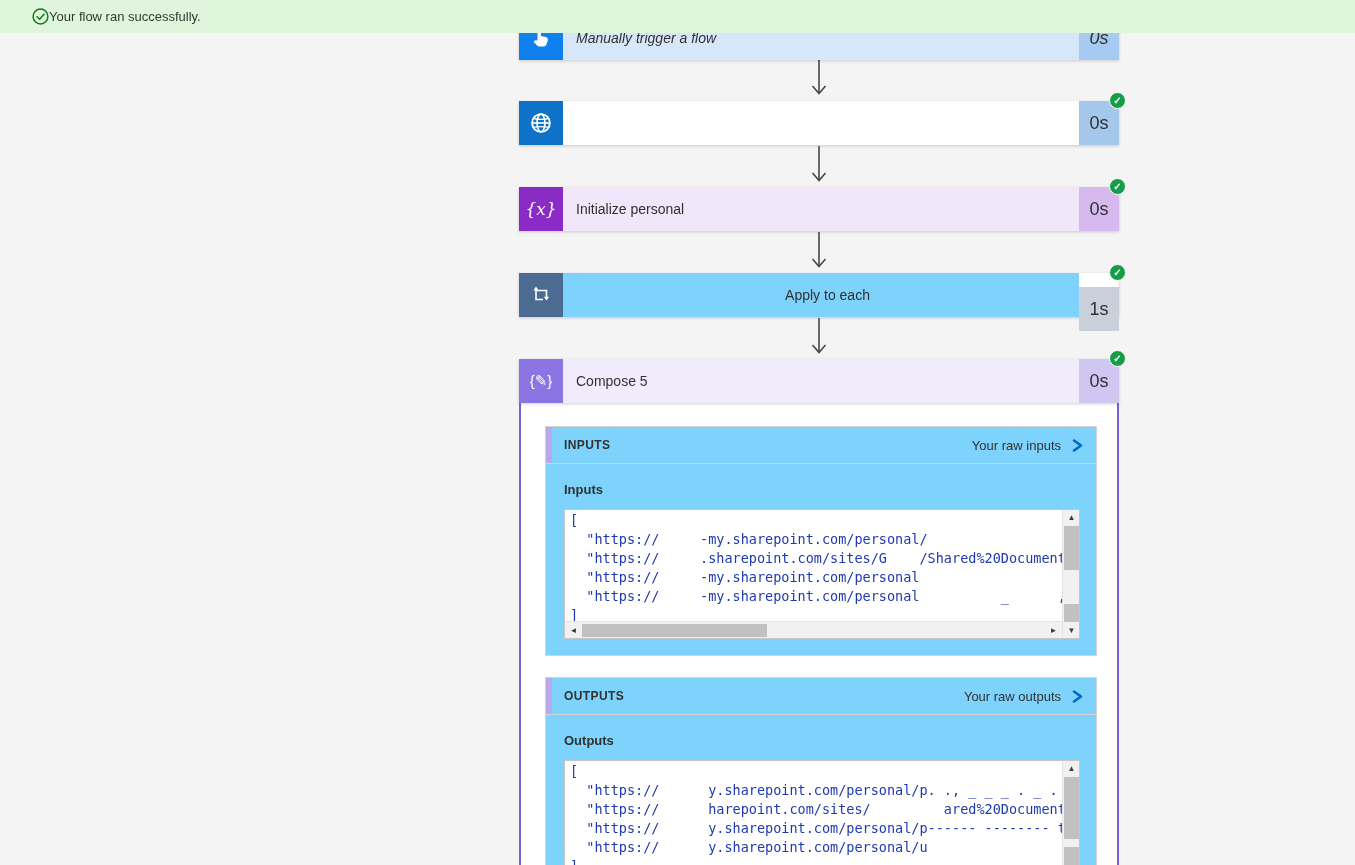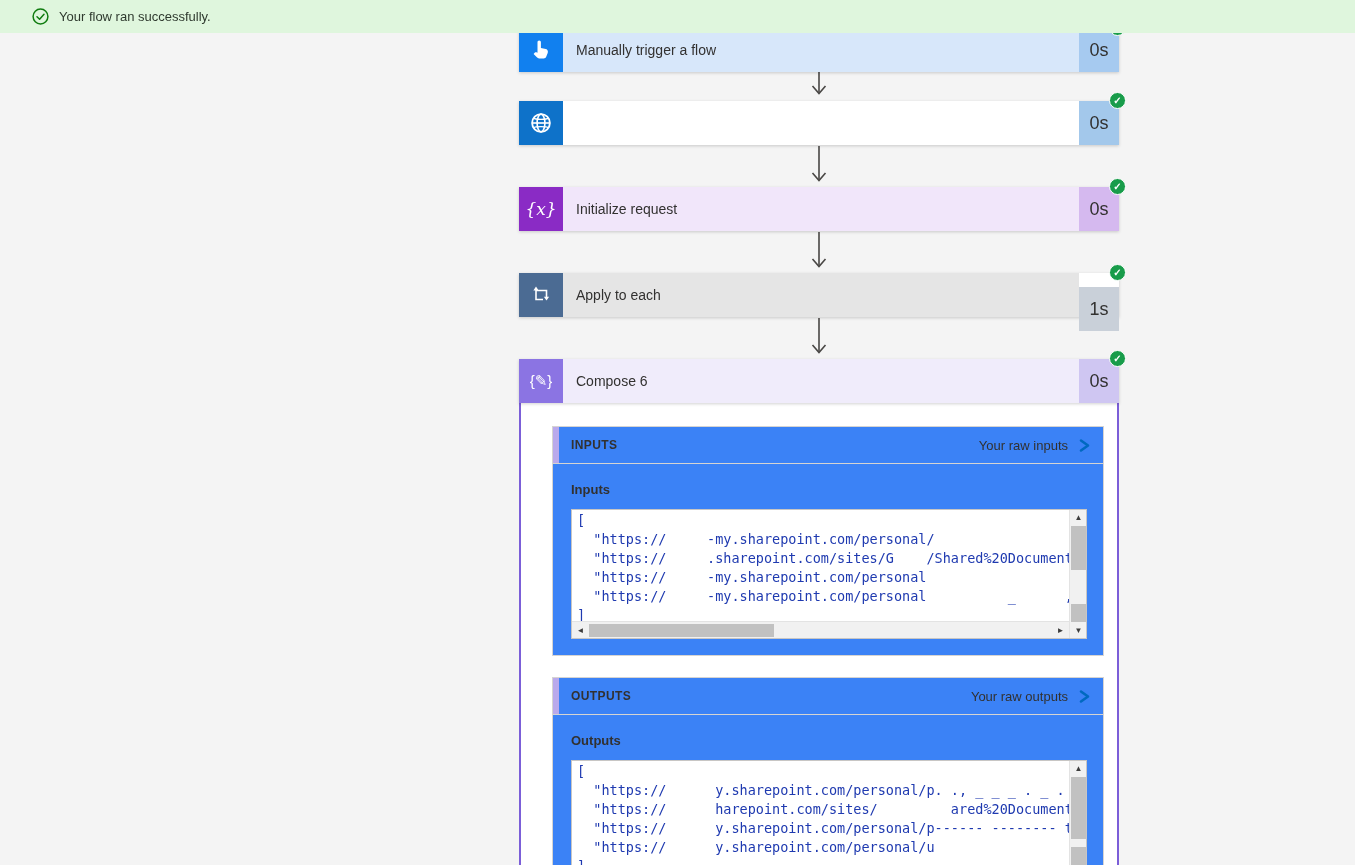--- a/index.html
+++ b/index.html
@@ -3,72 +3,72 @@
 <meta charset="utf-8">
 <style>
   * { margin:0; padding:0; box-sizing:border-box; }
   html,body { width:1355px; height:865px; overflow:hidden;
     font-family:"Liberation Sans", sans-serif; background:#f4f4f4; color:#323130; }
 
   
   .banner { position:absolute; top:0; left:0; width:1355px; height:33px;
     background:#dff6dd; display:flex; align-items:center; z-index:20; }
   .banner .bicon { margin-left:32px; width:17px; height:17px; flex:0 0 auto; }
-  .banner .btext { margin-left:10px; font-size:13px; color:#2f3a2f; }
+  .banner .btext { font-size:13px; color:#2f3a2f; }
 
   
   .card { position:absolute; left:519px; width:600px; height:44px;
     box-shadow:0 1px 3px rgba(0,0,0,.18); background:#fff; }
   .card .csquare { position:absolute; left:0; top:0; width:44px; height:44px;
     display:flex; align-items:center; justify-content:center; color:#fff; }
   .card .cbody { position:absolute; left:44px; right:40px; top:0; bottom:0;
     display:flex; align-items:center; padding-left:13px; font-size:14px; }
   .card .cdur { position:absolute; right:0; top:0; width:40px; height:44px;
     display:flex; align-items:center; justify-content:center; font-size:18px; }
   .check { position:absolute; top:-9px; right:-7px; width:17px; height:17px;
     border-radius:50%; background:#189c4a; border:1.5px solid #fff; color:#fff;
     display:flex; align-items:center; justify-content:center;
     font-size:10px; font-weight:bold; z-index:6; }
 
-  #card-trigger { top:28px; z-index:5; }
+  #card-trigger { top:16px; z-index:5;font-style:italic; }
   #card-trigger .csquare { background:#1180ef; }
   #card-trigger .cbody  { background:#d7e7fa; }
   #card-trigger .cdur   { background:#a6caf0; }
 
   #card-http { top:101px; }
   #card-http .csquare { background:#0e72c9; }
   #card-http .cbody  { background:#deeaf6; }
   #card-http .cdur   { background:#a3c8eb; }
 
   #card-initvar { top:187px; }
   #card-initvar .csquare { background:#8a2bc5; font-style:italic;
     font-family:"DejaVu Serif", serif; font-size:17px; }
   #card-initvar .cbody  { background:#f1e6fa; }
   #card-initvar .cdur   { background:#d5b9ef; }
 
   #card-apply { top:273px; }
   #card-apply .csquare { background:#4b6b93; }
-  #card-apply .cbody  { background:#e5e5e5; }
+  #card-apply .cbody  { background:#7dd3fc;justify-content:center; }
   #card-apply .cdur   { background:#c9d0d9;margin-top:14px; }
 
   #card-compose { top:359px; z-index:4; }
   #card-compose .csquare { background:#8b74e3; font-size:15px; }
   #card-compose .cbody  { background:#f0ecfb; }
   #card-compose .cdur   { background:#cfc6f2; }
 
   
   .arrow { position:absolute; left:810px; width:18px; height:40px; z-index:1; }
   #arrow-1 { top:59px; } #arrow-2 { top:146px; } #arrow-3 { top:232px; } #arrow-4 { top:318px; }
 
   
   .compose-body { position:absolute; left:519px; top:403px; width:600px; height:470px;
     background:#fff; border:2px solid #7b5ed8; border-top:none; z-index:3; }
 
   .io-panel { position:absolute; left:24px; width:552px; height:230px;
-    border:1px solid #d6d4d2; background:#3b82f6;margin-left:7px; }
+    border:1px solid #d6d4d2; background:#7dd3fc; }
   #inputs-panel { top:23px; }
   #outputs-panel { top:274px; height:240px; }
   .io-header { position:relative; height:37px; display:flex; align-items:center;
     border-bottom:1px solid #d6d4d2; }
   .io-stripe { position:absolute; left:0; top:0; bottom:0; width:6px; background:#b9a9ec; }
   .io-title { margin-left:18px; font-size:12px; font-weight:bold; letter-spacing:.4px; }
   .io-link { margin-left:auto; margin-right:12px; display:flex; align-items:center;
     cursor:pointer; font-size:13px; }
   .io-link svg { margin-left:9px; }
   .io-label { position:absolute; left:18px; top:55px; font-size:13px; font-weight:bold; }
@@ -139,21 +139,21 @@
   </div>
 
   <svg class="arrow" id="arrow-2" viewBox="0 0 18 40">
     <line x1="9" y1="0" x2="9" y2="33" stroke="#484644" stroke-width="1.6"></line>
     <polyline points="2.5,27 9,34.5 15.5,27" fill="none" stroke="#484644" stroke-width="1.6"></polyline>
   </svg>
 
   <div class="card" id="card-initvar">
     <div class="csquare">{x}</div>
     <div class="cbody">
-        <span>Initialize request</span>
+        <span>Initialize personal</span>
       </div>
     <div class="cdur">0s</div>
     <div class="check">✓</div>
   </div>
 
   <svg class="arrow" id="arrow-3" viewBox="0 0 18 40">
     <line x1="9" y1="0" x2="9" y2="33" stroke="#484644" stroke-width="1.6"></line>
     <polyline points="2.5,27 9,34.5 15.5,27" fill="none" stroke="#484644" stroke-width="1.6"></polyline>
   </svg>
 
@@ -174,21 +174,21 @@
   </div>
 
   <svg class="arrow" id="arrow-4" viewBox="0 0 18 40">
     <line x1="9" y1="0" x2="9" y2="33" stroke="#484644" stroke-width="1.6"></line>
     <polyline points="2.5,27 9,34.5 15.5,27" fill="none" stroke="#484644" stroke-width="1.6"></polyline>
   </svg>
 
   <div class="card" id="card-compose">
     <div class="csquare">{✎}</div>
     <div class="cbody">
-        <span>Compose 6</span>
+        <span>Compose 5</span>
       </div>
     <div class="cdur">0s</div>
     <div class="check">✓</div>
   </div>
 
   <div class="compose-body">
 
     <div class="io-panel" id="inputs-panel">
       <div class="io-header">
         <div class="io-stripe"></div>

